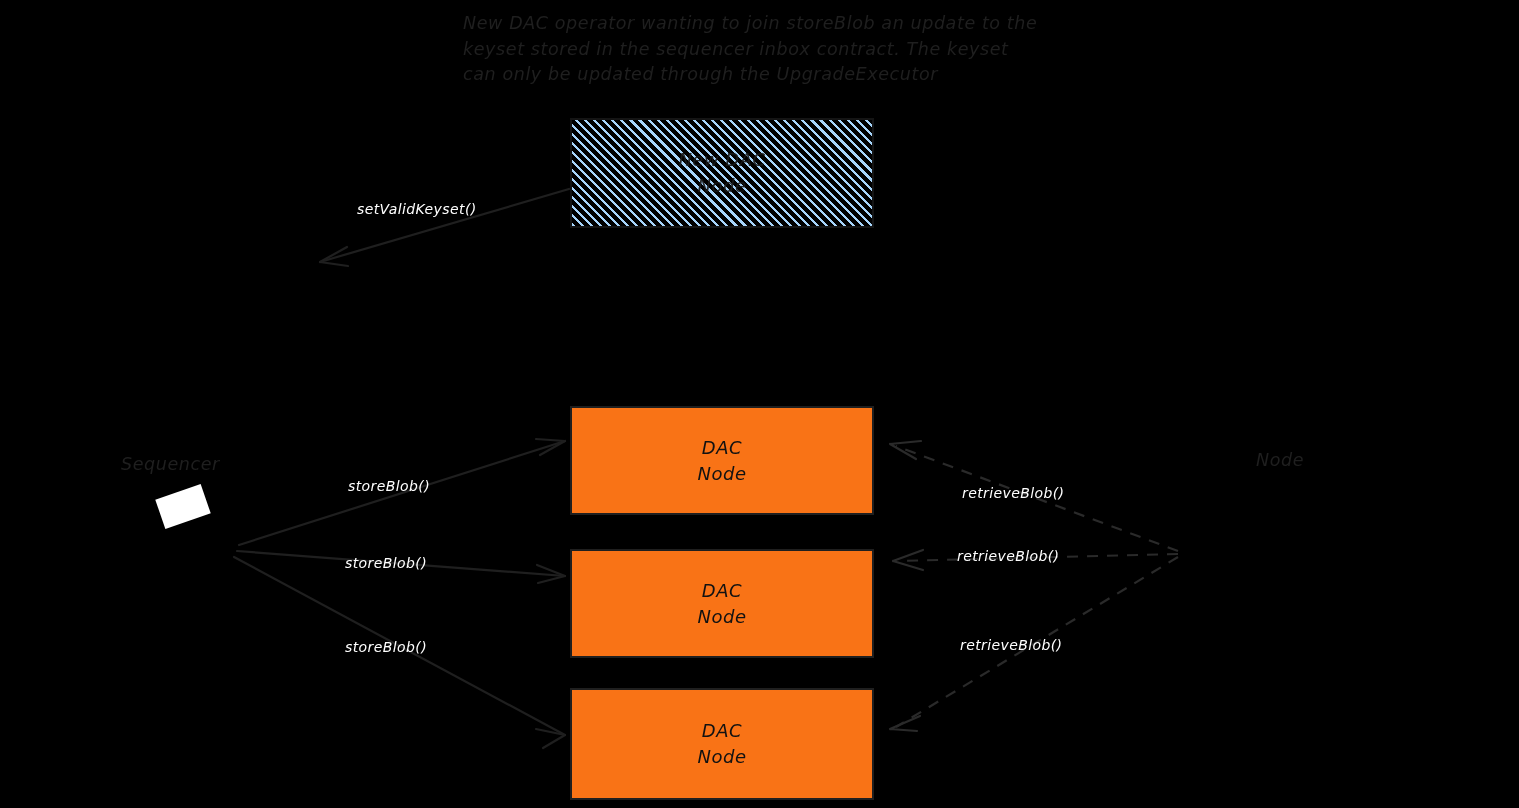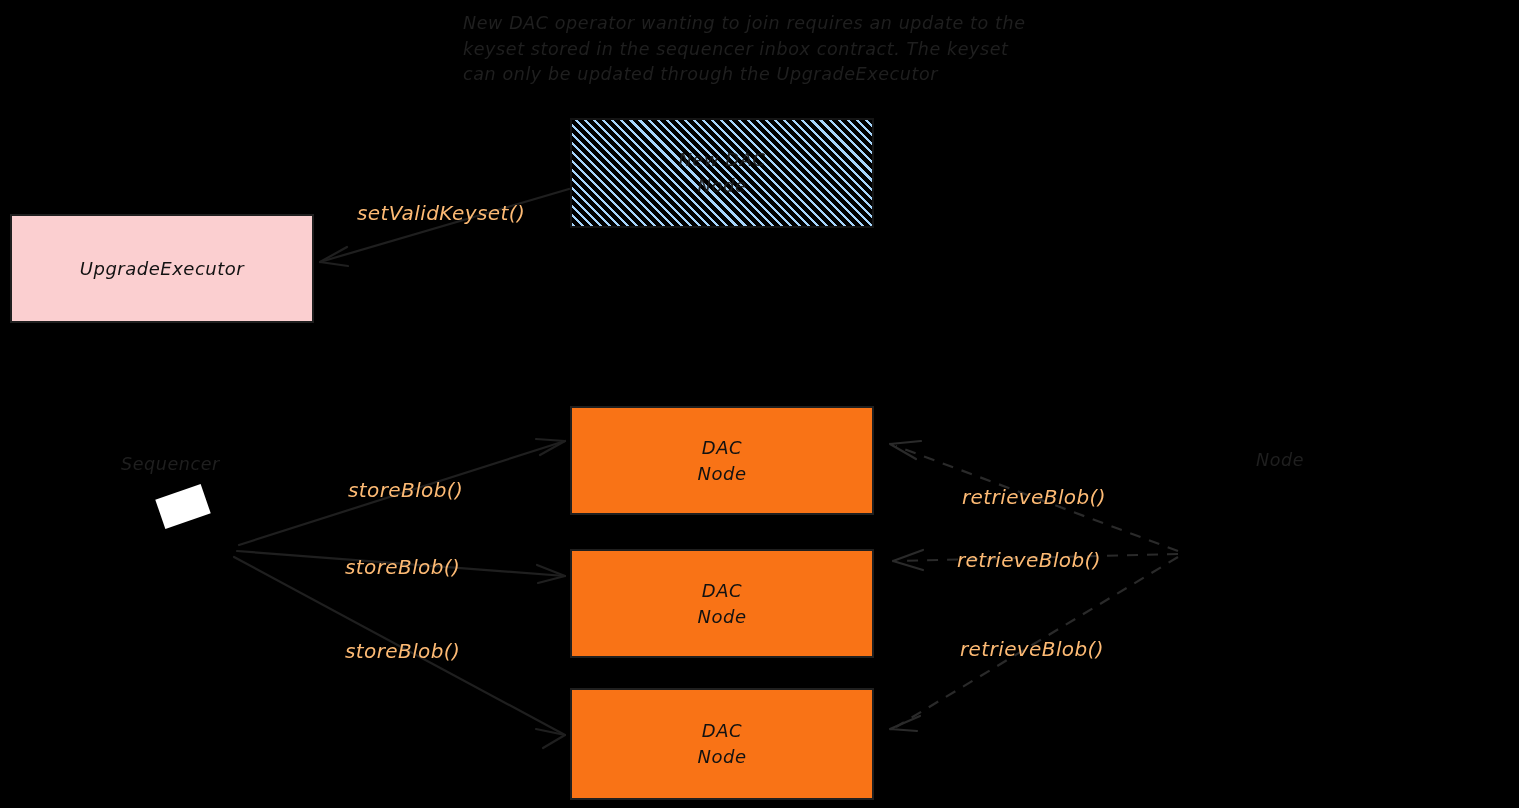--- a/index.html
+++ b/index.html
@@ -28,22 +28,22 @@
   .label {
     position: absolute;
     color: #1f1f1f;
     font-size: 17.5px;
     letter-spacing: 0.6px;
     font-style: italic;
     white-space: nowrap;
   }
   .edge-label {
     position: absolute;
-    color: #fdba74;
-    font-size: 20px;
+    color: #ffffff;
+    font-size: 14px;
     letter-spacing: 0.4px;
     font-style: italic;
     white-space: nowrap;
   }
   .box {
     position: absolute;
     box-sizing: border-box;
     border: 2px solid #1f1f1f;
     display: flex;
     align-items: center;
@@ -109,35 +109,32 @@
     width: 1519px;
     height: 808px;
     pointer-events: none;
   }
 </style>
 </head>
 <body>
 
 <div id="canvas">
 
-  <div class="anno" style="left:463px; top:11px; width:640px;">New DAC operator wanting to join requires an update to the
+  <div class="anno" style="left:463px; top:11px; width:640px;">New DAC operator wanting to join storeBlob an update to the
 keyset stored in the sequencer inbox contract. The keyset
 can only be updated through the UpgradeExecutor</div>
 
 
 
   <div class="label" style="left:121px; top:454px;">Sequencer</div>
 
   <div class="label" style="left:1256px; top:450px;">Node</div>
 
   <div id="sequencer-glyph"></div>
 
-  <div class="box" id="box-upgrade-executor">
-    <span class="box-text">UpgradeExecutor</span>
-  </div>
 
   <div class="box" id="box-new-dac-node">
     <span class="box-text">New DAC
 Node</span>
   </div>
 
   <div class="box dac-box" id="box-dac-node-1">
     <span class="box-text">DAC
 Node</span>
   </div>

